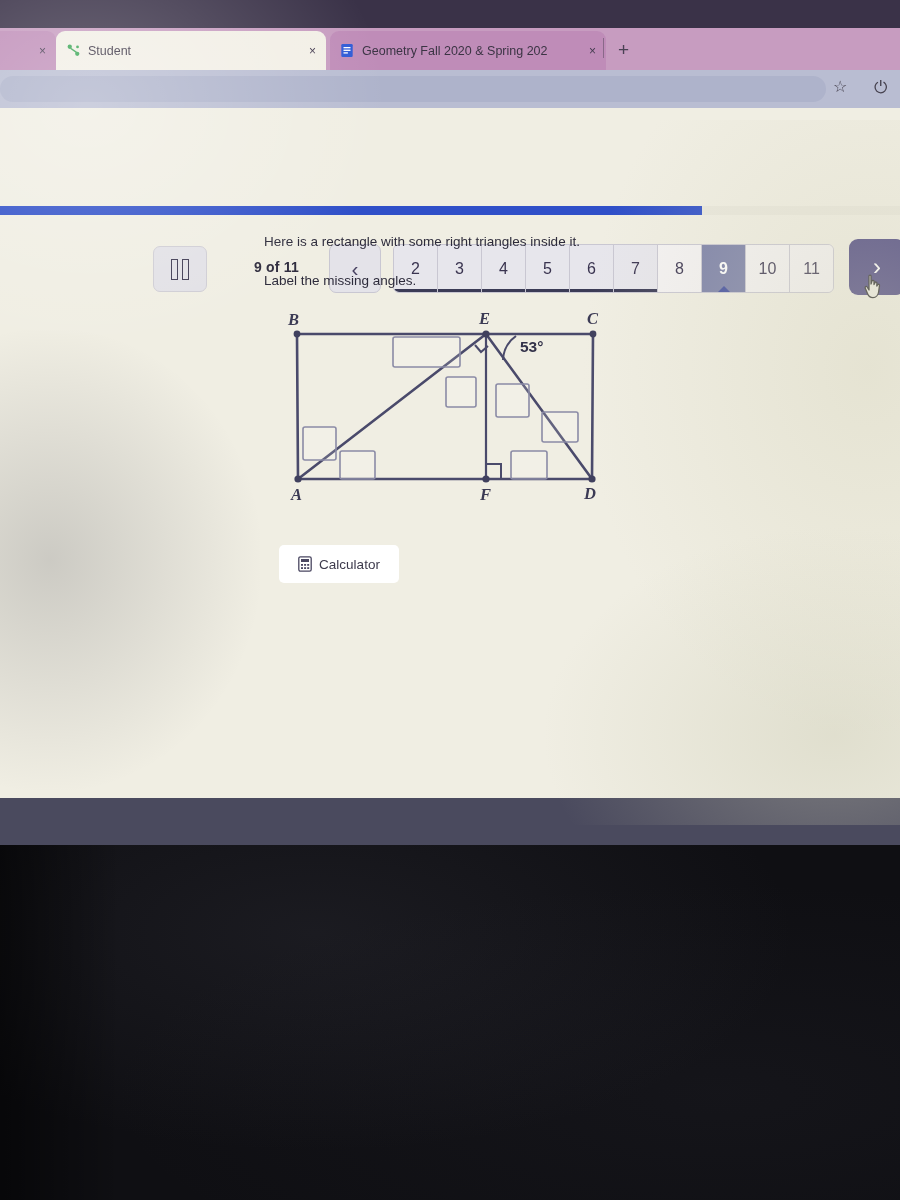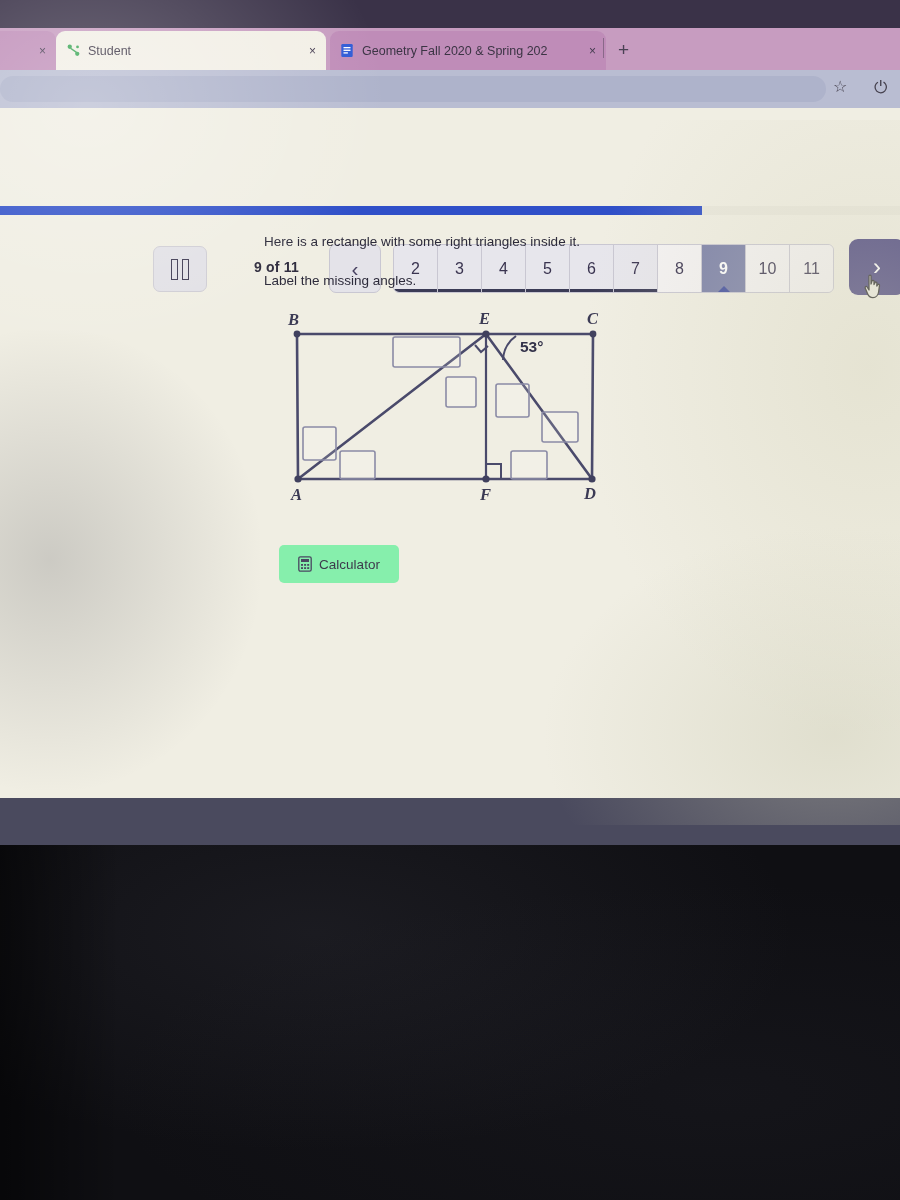--- a/index.html
+++ b/index.html
@@ -177,21 +177,21 @@
   }
   .qtext-1 { left: 264px; top: 126px; }
   .qtext-2 { left: 264px; top: 165px; }
 
   .figure {
     position: absolute; left: 270px; top: 196px; width: 360px; height: 210px;
   }
 
   .calc-btn {
     position: absolute; left: 279px; top: 437px; width: 120px; height: 38px;
-    background: #86efac; border-radius: 5px;
+    background: #ffffff; border-radius: 5px;
     display: flex; align-items: center; justify-content: center; gap: 7px;
     font-size: 13.5px; color: #3d3a4c;
   }
   .calc-icon { width: 14px; height: 16px; flex: none; }
 
   
   .shelf {
     position: absolute; left: 0; top: 798px; width: 900px; height: 47px;
     background: #4a4a5e;
   }

